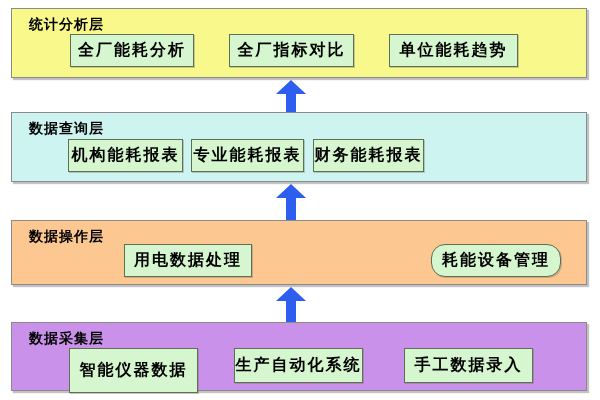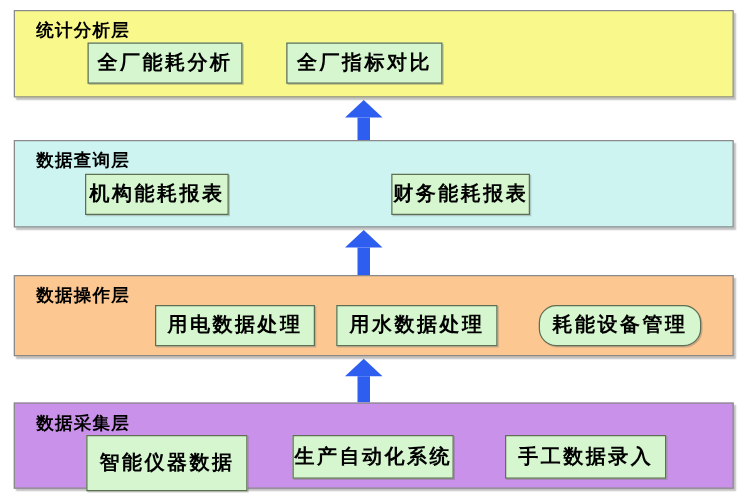--- a/index.html
+++ b/index.html
@@ -92,42 +92,43 @@
 </style>
 </head>
 <body>
 
 <div class="canvas">
 
   <div class="layer layer-1">
     <span class="layer-title">统计分析层</span>
     <div class="node l1n0">全厂能耗分析</div>
     <div class="node l1n1">全厂指标对比</div>
+    <div class="node l1n2">单位能耗趋势</div>
   </div>
 
   <div class="arrow arrow-1">
     <div class="head"></div>
     <div class="shaft"></div>
   </div>
 
   <div class="layer layer-2">
     <span class="layer-title">数据查询层</span>
     <div class="node l2n0">机构能耗报表</div>
+    <div class="node l2n1">专业能耗报表</div>
     <div class="node l2n2">财务能耗报表</div>
   </div>
 
   <div class="arrow arrow-2">
     <div class="head"></div>
     <div class="shaft"></div>
   </div>
 
   <div class="layer layer-3">
     <span class="layer-title">数据操作层</span>
     <div class="node l3n0">用电数据处理</div>
-    <div class="node l3n1">用水数据处理</div>
     <div class="node l3n2">耗能设备管理</div>
   </div>
 
   <div class="arrow arrow-3">
     <div class="head"></div>
     <div class="shaft"></div>
   </div>
 
   <div class="layer layer-4">
     <span class="layer-title">数据采集层</span>

